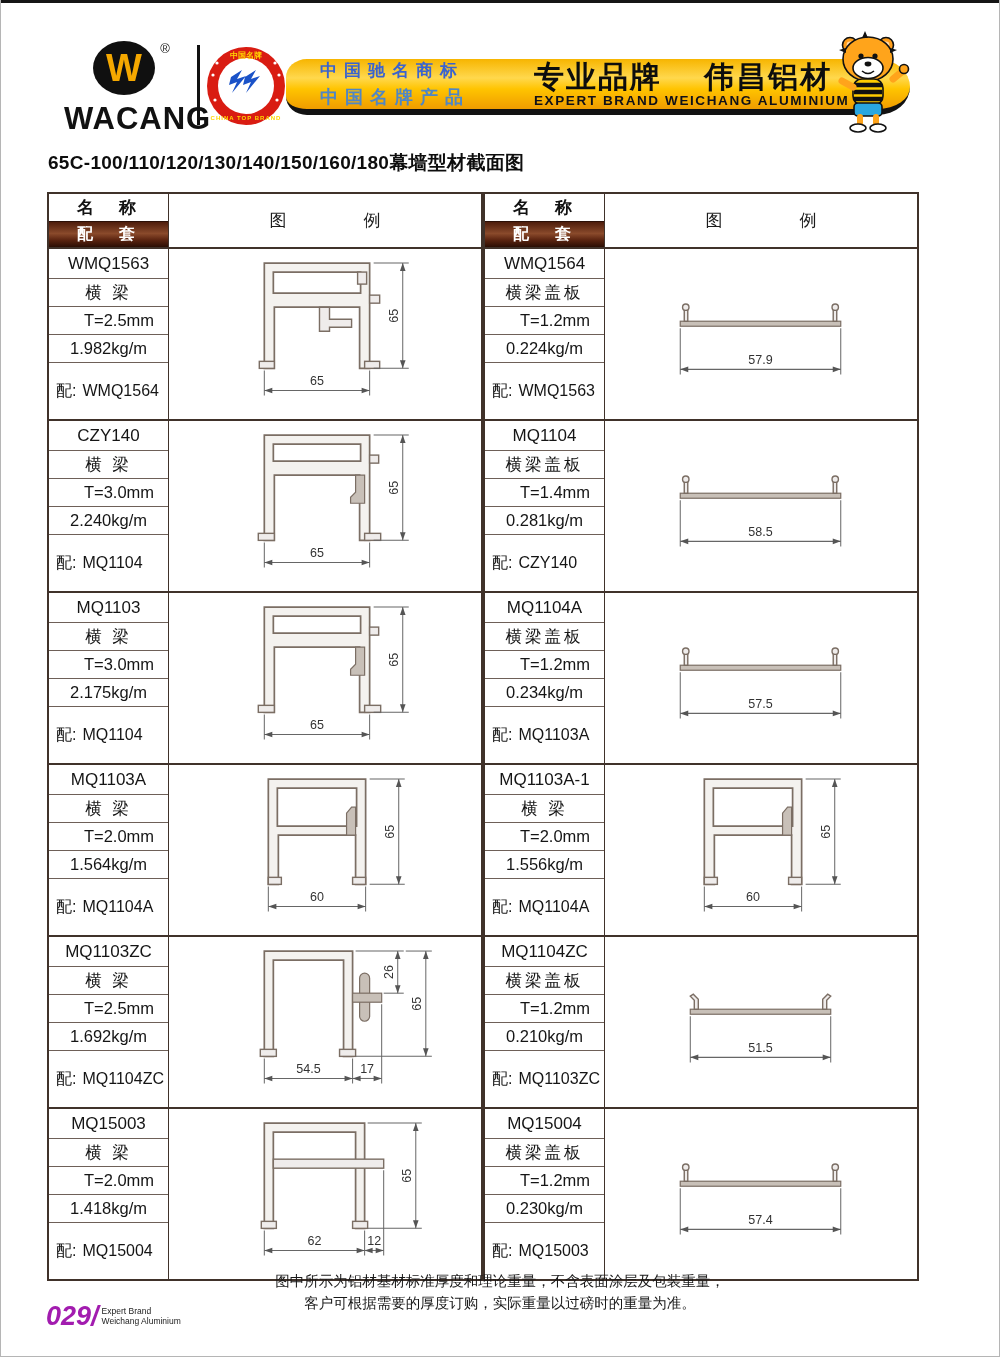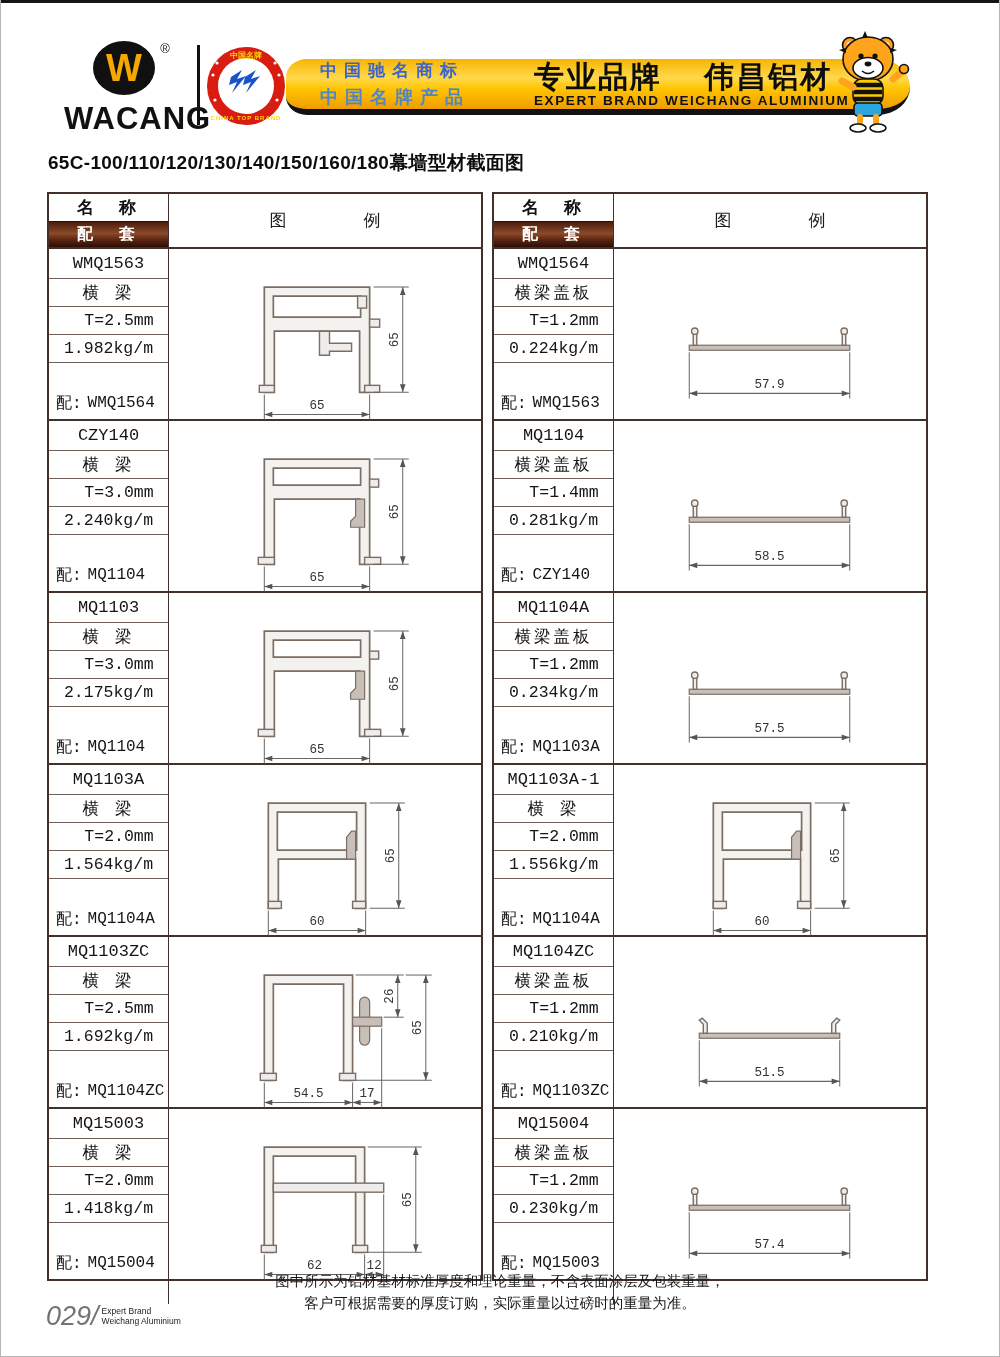--- a/index.html
+++ b/index.html
@@ -28,21 +28,21 @@
   .banner-cn .l2{font-size:18px;font-weight:bold;letter-spacing:7px;color:#4f86c5;white-space:nowrap;}
   .banner-main{margin-left:36px;display:flex;flex-direction:column;align-items:flex-start;}
   .banner-title{font-size:30px;font-weight:bold;color:#0d0d0d;letter-spacing:2px;white-space:nowrap;line-height:32px;}
   .banner-sub{font-size:13.5px;font-weight:bold;color:#101018;letter-spacing:1.6px;white-space:nowrap;}
   .tiger{position:absolute;left:828px;top:26px;z-index:4;}
 
   
   .page-title{position:absolute;top:150px;left:48px;font-size:19px;font-weight:bold;color:#0d0d0d;letter-spacing:0.3px;}
 
   
-  .tables{position:absolute;top:192px;left:47px;display:flex;gap:9px;font-family:Liberation Mono, monospace;}
+  .tables{position:absolute;top:192px;left:47px;display:flex;}
   .ptable{width:436px;border:2px solid #40322a;box-sizing:border-box;background:#fff;}
   .thead{display:grid;grid-template-columns:120px 1fr;}
   .namehead{border-right:1.5px solid #40322a;}
   .cell-mc{height:27px;display:flex;align-items:center;justify-content:center;
     font-size:17px;font-weight:bold;color:#121212;letter-spacing:4px;}
   .cell-pt{height:25px;display:flex;align-items:center;justify-content:center;
     font-size:16px;font-weight:bold;color:#ffffff;letter-spacing:5px;
     background:linear-gradient(180deg,#4e1d0c 0%,#8a4a2b 46%,#5b2410 72%,#2b0e04 100%);
     border-top:1px solid #2c1007;}
   .dghead{height:52px;display:flex;align-items:center;justify-content:center;
@@ -50,32 +50,32 @@
   .block{display:grid;grid-template-columns:120px 1fr;border-top:2px solid #40322a;height:170px;}
   .ncol{border-right:1.5px solid #40322a;display:flex;flex-direction:column;}
   .nrow{display:flex;align-items:center;justify-content:center;border-bottom:1px solid #6e6058;
     font-size:16.5px;color:#151515;}
   .nrow.r1{height:29px;font-size:17px;}
   .nrow.r2{height:27px;letter-spacing:3px;}
   .nrow.r3{height:27px;padding-left:21px;}
   .nrow.r4{height:27px;}
   .nrow.r5{flex:1;border-bottom:none;justify-content:flex-start;padding-left:7px;font-size:16px;}
   .nrow.r5 .pfx{margin-right:6px;}
-  .dcol{position:relative;margin-top:24px;}
+  .dcol{position:relative;}
   .dcol svg{display:block;width:100%;height:100%;}
   .dl{font-size:12.5px;fill:#333;}
   .prof{fill:#f4f2ef;stroke:#7b6e64;stroke-width:1.7;fill-rule:evenodd;}
   .prof2{fill:#efeceb;stroke:#7b6e64;stroke-width:1.4;}
   .prof3{fill:#c8c0b8;stroke:#7b6e64;stroke-width:1.2;}
 
   
   .footnote{position:absolute;top:1270px;left:0;width:1000px;text-align:center;
     font-size:14.5px;line-height:22px;color:#181818;}
   .pagenum{position:absolute;left:46px;top:1303px;display:flex;align-items:flex-start;}
-  .pagenum .num{color:#737373;font-weight:normal;font-style:italic;font-size:27px;line-height:26px;}
+  .pagenum .num{color:#a21caf;font-weight:bold;font-style:italic;font-size:27px;line-height:26px;}
   .pagenum .cap{margin-left:3px;font-size:8.5px;line-height:10px;color:#222;padding-top:3px;}
 </style>
 </head>
 <body>
 
 <div class="top-line"></div>
 <div class="page-frame"></div>
 
 <div class="header">
 

